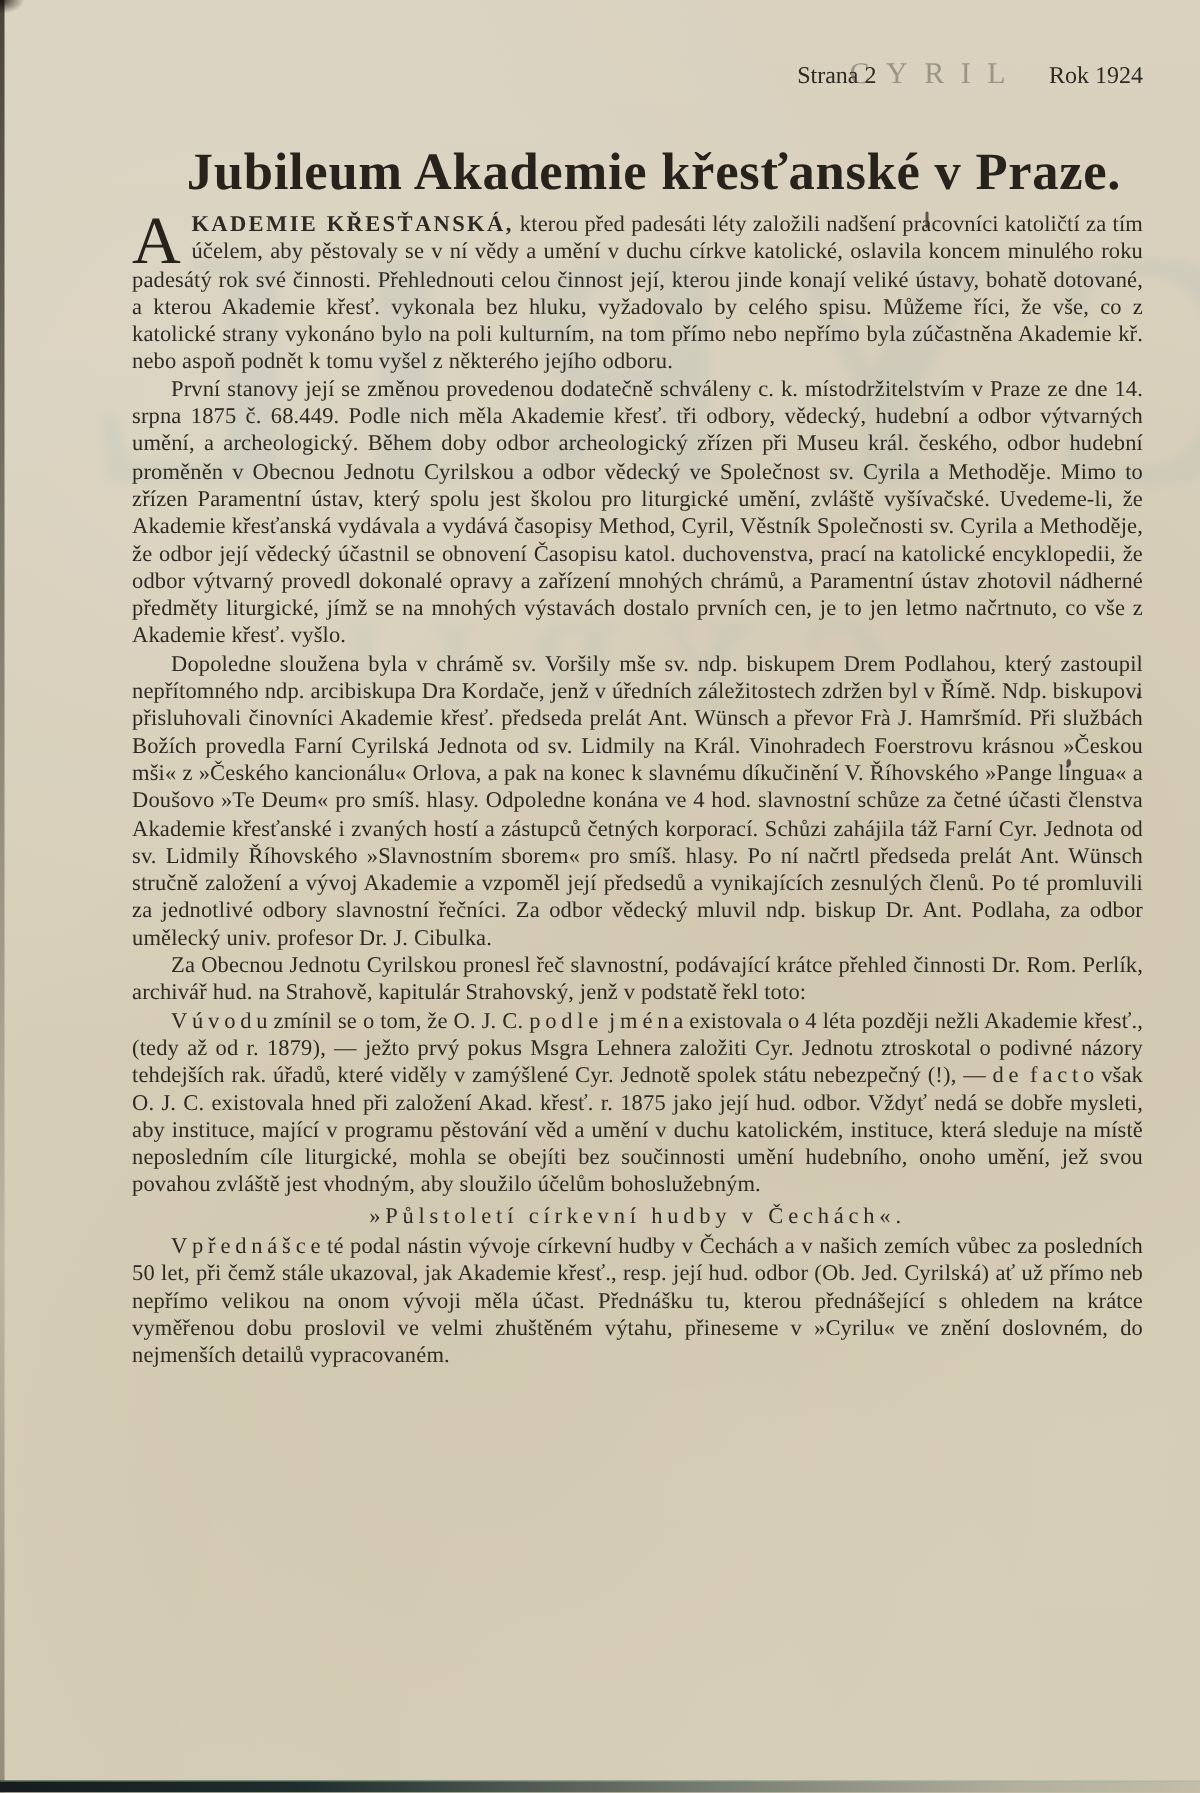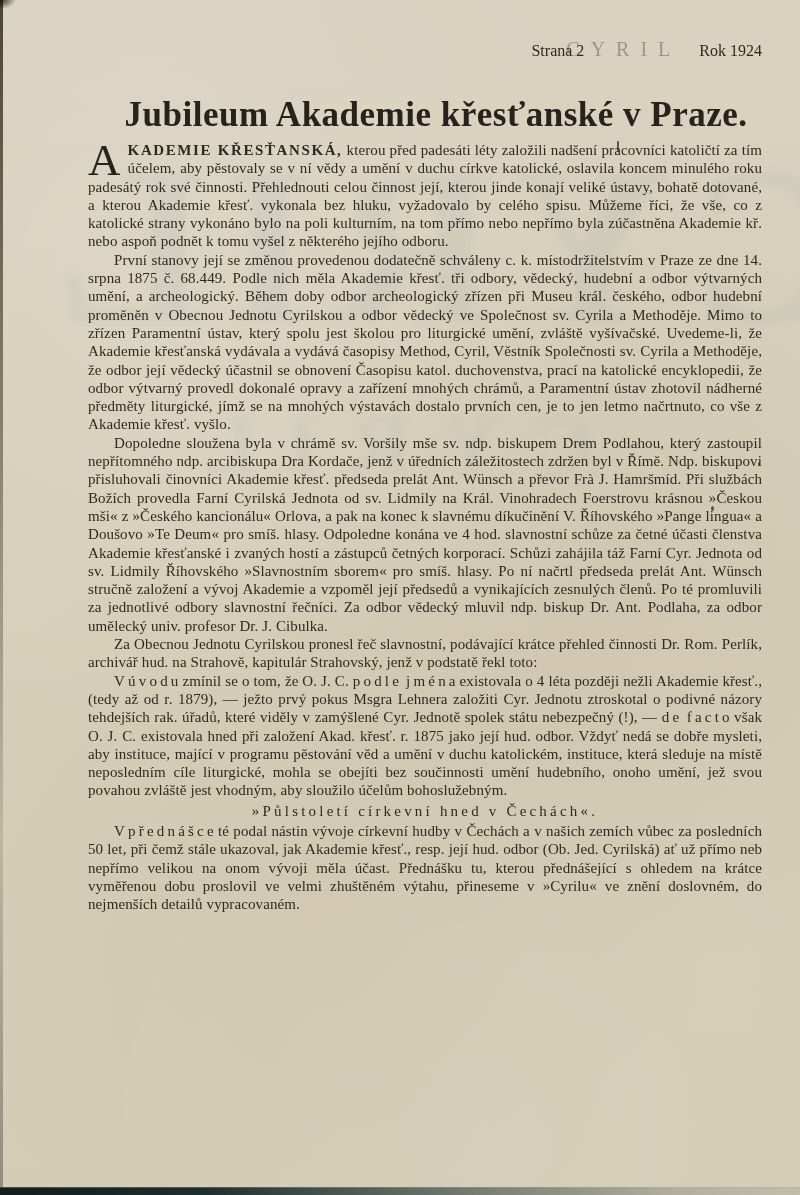--- a/index.html
+++ b/index.html
@@ -70,21 +70,21 @@
   <div class="body">
     <p class="p-first">
       <span class="dropcap">A</span>
       <span class="leadcaps">KADEMIE KŘESŤANSKÁ,</span>
       <span> kterou před padesáti léty založili nadšení pracovníci katoličtí za tím účelem, aby pěstovaly se v ní vědy a umění v duchu církve katolické, oslavila koncem minulého roku padesátý rok své činnosti. Přehlednouti celou činnost její, kterou jinde konají veliké ústavy, bohatě dotované, a kterou Akademie křesť. vykonala bez hluku, vyžadovalo by celého spisu. Můžeme říci, že vše, co z katolické strany vykonáno bylo na poli kulturním, na tom přímo nebo nepřímo byla zúčastněna Akademie kř. nebo aspoň podnět k tomu vyšel z některého jejího odboru.</span>
     </p>
     <p>První stanovy její se změnou provedenou dodatečně schváleny c. k. místodržitelstvím v Praze ze dne 14. srpna 1875 č. 68.449. Podle nich měla Akademie křesť. tři odbory, vědecký, hudební a odbor výtvarných umění, a archeologický. Během doby odbor archeologický zřízen při Museu král. českého, odbor hudební proměněn v Obecnou Jednotu Cyrilskou a odbor vědecký ve Společnost sv. Cyrila a Methoděje. Mimo to zřízen Paramentní ústav, který spolu jest školou pro liturgické umění, zvláště vyšívačské. Uvedeme-li, že Akademie křesťanská vydávala a vydává časopisy Method, Cyril, Věstník Společnosti sv. Cyrila a Methoděje, že odbor její vědecký účastnil se obnovení Časopisu katol. duchovenstva, prací na katolické encyklopedii, že odbor výtvarný provedl dokonalé opravy a zařízení mnohých chrámů, a Paramentní ústav zhotovil nádherné předměty liturgické, jímž se na mnohých výstavách dostalo prvních cen, je to jen letmo načrtnuto, co vše z Akademie křesť. vyšlo.</p>
     <p>Dopoledne sloužena byla v chrámě sv. Voršily mše sv. ndp. biskupem Drem Podlahou, který zastoupil nepřítomného ndp. arcibiskupa Dra Kordače, jenž v úředních záležitostech zdržen byl v Římě. Ndp. biskupovi přisluhovali činovníci Akademie křesť. předseda prelát Ant. Wünsch a převor Frà J. Hamršmíd. Při službách Božích provedla Farní Cyrilská Jednota od sv. Lidmily na Král. Vinohradech Foerstrovu krásnou »Českou mši« z »Českého kancionálu« Orlova, a pak na konec k slavnému díkučinění V. Říhovského »Pange lingua« a Doušovo »Te Deum« pro smíš. hlasy. Odpoledne konána ve 4 hod. slavnostní schůze za četné účasti členstva Akademie křesťanské i zvaných hostí a zástupců četných korporací. Schůzi zahájila táž Farní Cyr. Jednota od sv. Lidmily Říhovského »Slavnostním sborem« pro smíš. hlasy. Po ní načrtl předseda prelát Ant. Wünsch stručně založení a vývoj Akademie a vzpoměl její předsedů a vynikajících zesnulých členů. Po té promluvili za jednotlivé odbory slavnostní řečníci. Za odbor vědecký mluvil ndp. biskup Dr. Ant. Podlaha, za odbor umělecký univ. profesor Dr. J. Cibulka.</p>
     <p>Za Obecnou Jednotu Cyrilskou pronesl řeč slavnostní, podávající krátce přehled činnosti Dr. Rom. Perlík, archivář hud. na Strahově, kapitulár Strahovský, jenž v podstatě řekl toto:</p>
     <p>V ú v o d u zmínil se o tom, že O. J. C. p o d l e  j m é n a existovala o 4 léta později nežli Akademie křesť., (tedy až od r. 1879), — ježto prvý pokus Msgra Lehnera založiti Cyr. Jednotu ztroskotal o podivné názory tehdejších rak. úřadů, které viděly v zamýšlené Cyr. Jednotě spolek státu nebezpečný (!), — d e  f a c t o však O. J. C. existovala hned při založení Akad. křesť. r. 1875 jako její hud. odbor. Vždyť nedá se dobře mysleti, aby instituce, mající v programu pěstování věd a umění v duchu katolickém, instituce, která sleduje na místě neposledním cíle liturgické, mohla se obejíti bez součinnosti umění hudebního, onoho umění, jež svou povahou zvláště jest vhodným, aby sloužilo účelům bohoslužebným.</p>
-    <div class="centered-heading">»Půlstoletí církevní hned v Čechách«.</div>
+    <div class="centered-heading">»Půlstoletí církevní hudby v Čechách«.</div>
     <p>V p ř e d n á š c e té podal nástin vývoje církevní hudby v Čechách a v našich zemích vůbec za posledních 50 let, při čemž stále ukazoval, jak Akademie křesť., resp. její hud. odbor (Ob. Jed. Cyrilská) ať už přímo neb nepřímo velikou na onom vývoji měla účast. Přednášku tu, kterou přednášející s ohledem na krátce vyměřenou dobu proslovil ve velmi zhuštěném výtahu, přineseme v »Cyrilu« ve znění doslovném, do nejmenších detailů vypracovaném.</p>
   </div>
 
   <div class="edge-left"></div>
   <div class="edge-bottom"></div>
   <div class="smudge-tl"></div>
   <div class="speck s1"></div>
   <div class="speck s2"></div>
   <div class="speck s3"></div>
 

